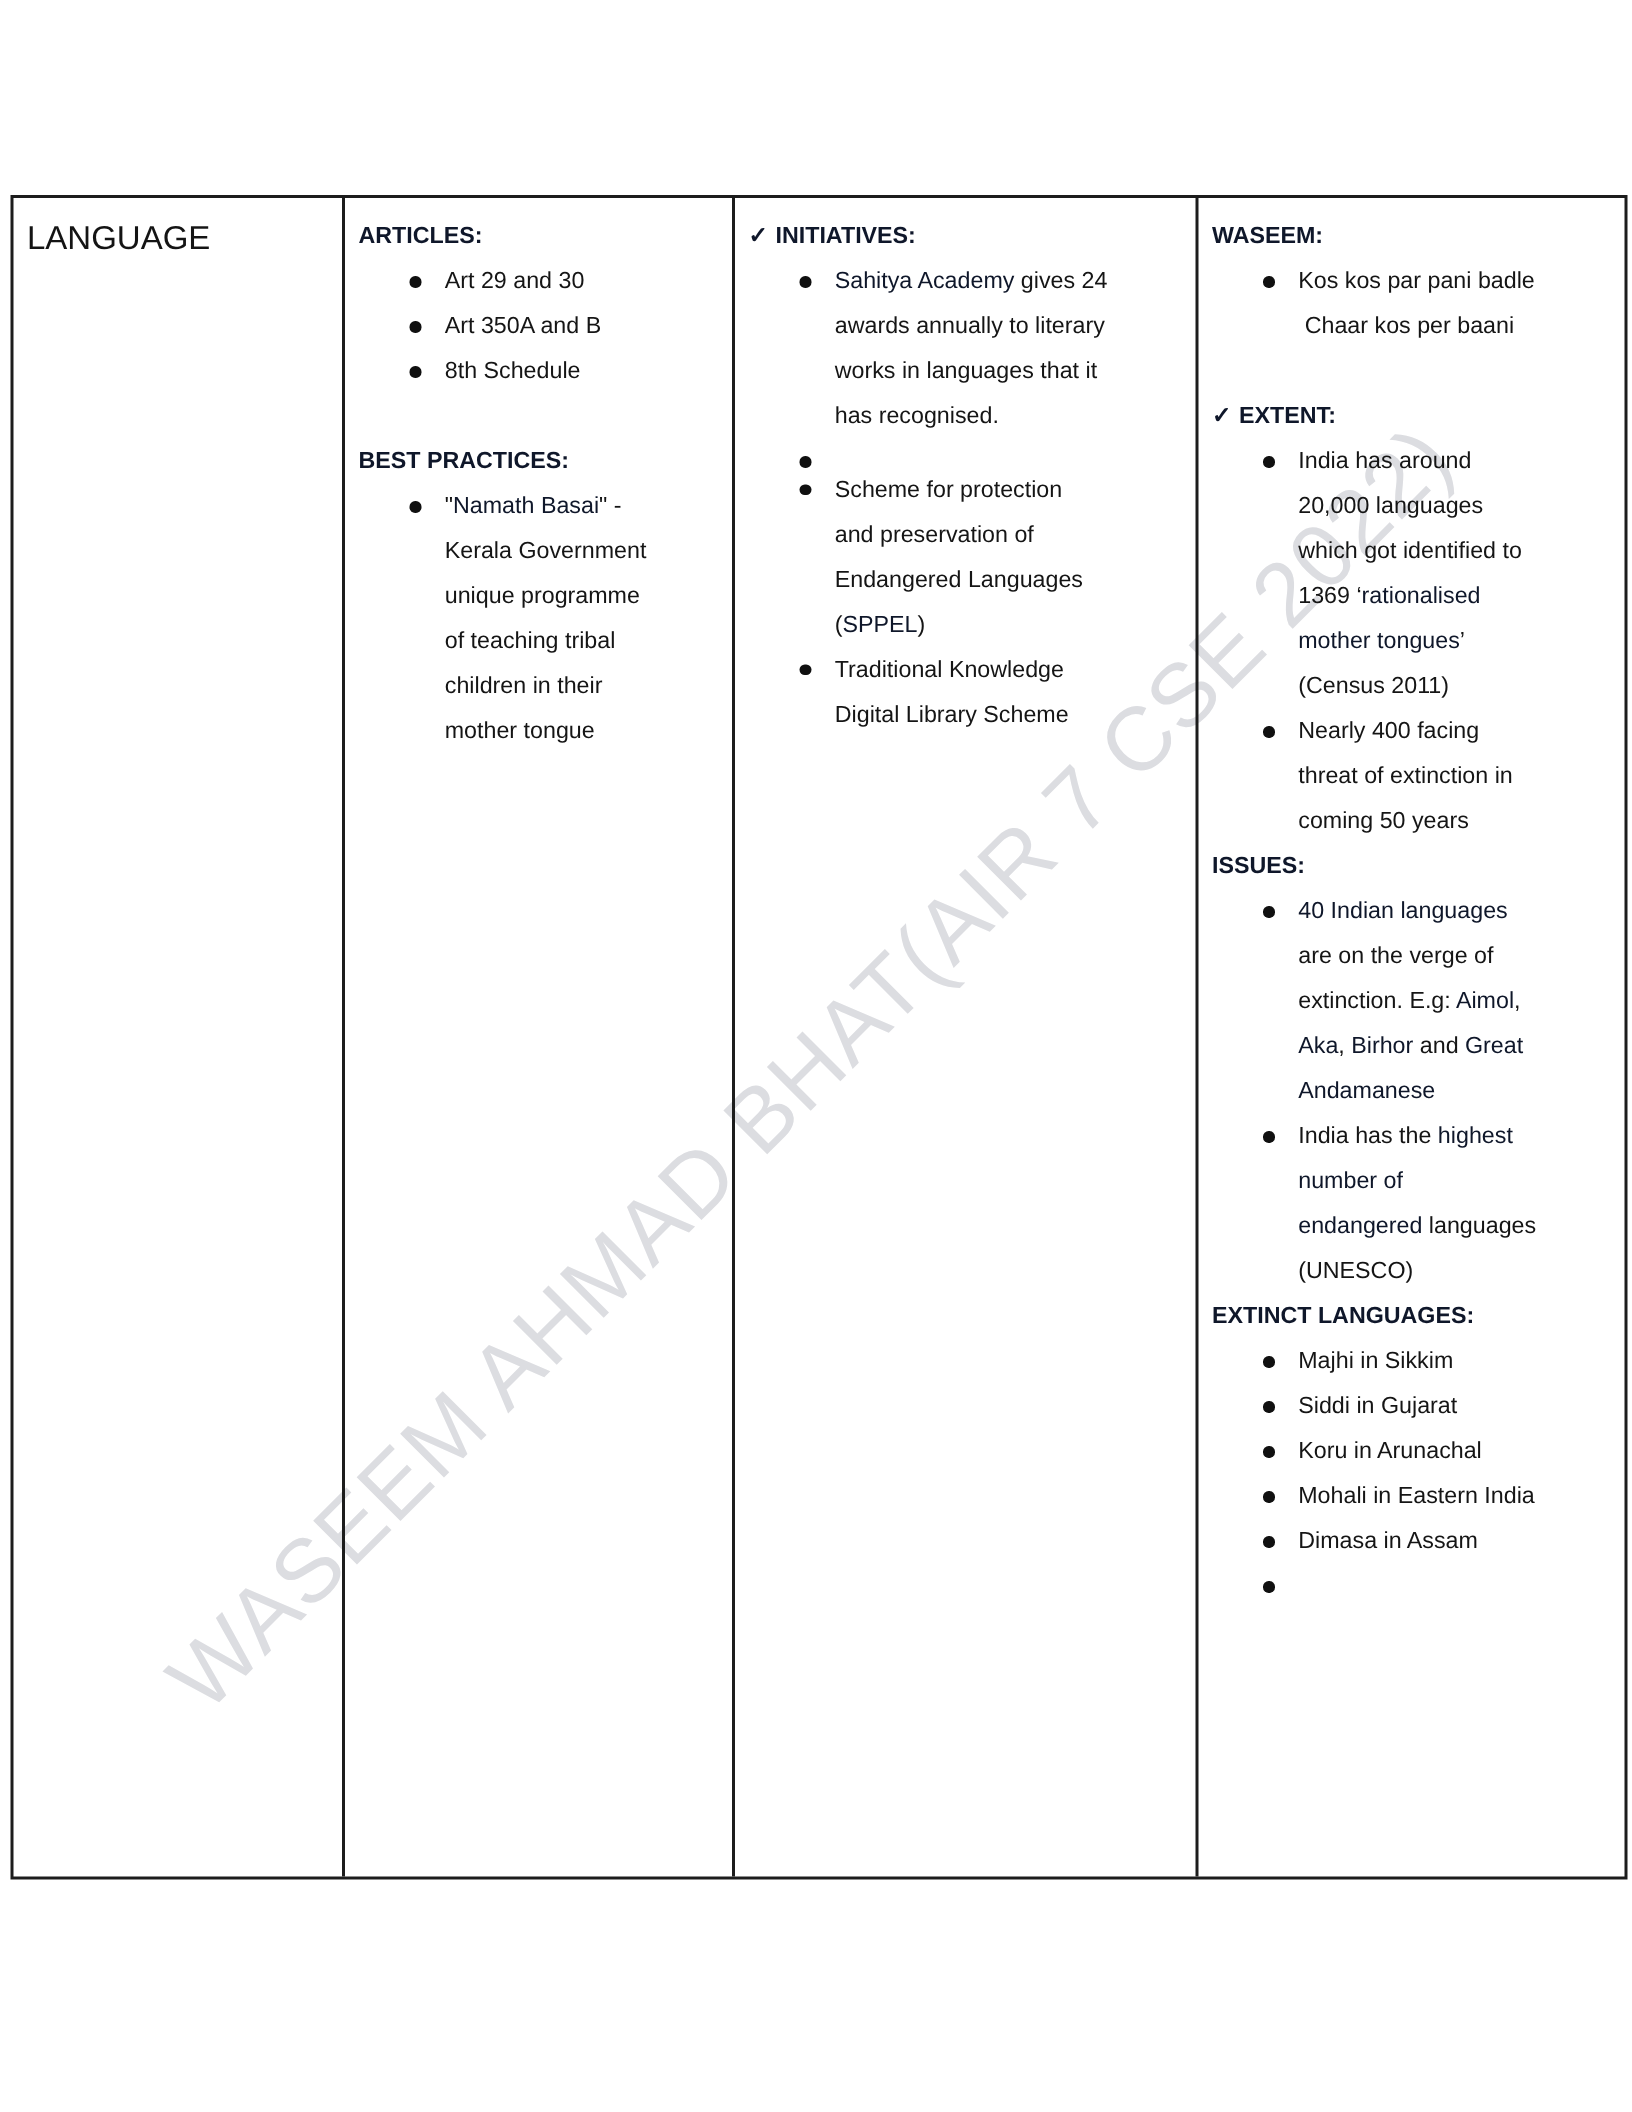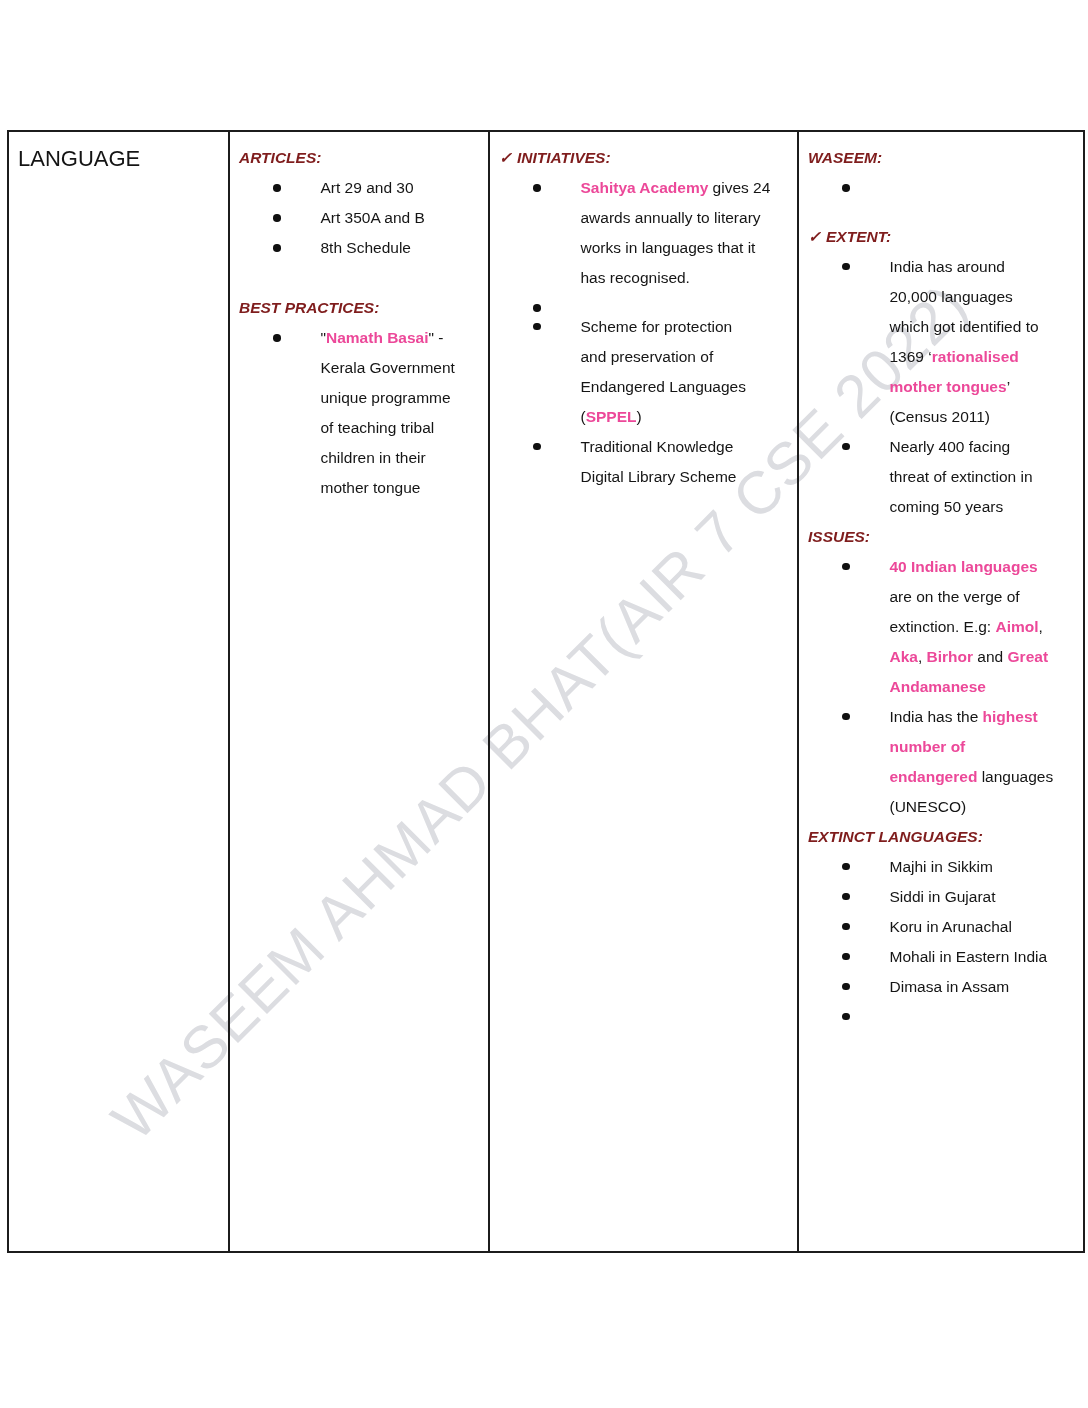--- a/index.html
+++ b/index.html
@@ -52,47 +52,46 @@
   .topic {
     font-size: 22px;
     line-height: 1.25;
     padding-top: 2px;
     color: #141414;
   }
   .section-heading {
     font-weight: 700;
     font-size: 15.5px;
     line-height: 30px;
-    color: #7f1d1d;
-    font-style: italic;
+    color: #0f172a;
   }
   .section-heading.gap { margin-top: 30px; }
   .check {
     display: inline-block;
     margin-right: 5px;
     font-weight: 600;
   }
   .bullet-item { display: flex; align-items: flex-start; }
   .bullet-dot {
     flex: 0 0 7.5px;
     width: 7.5px;
     height: 7.5px;
     border-radius: 50%;
     background: #101010;
     margin: 11px 0 0 34px;
   }
   .bullet-text {
     flex: 1;
-    margin-left: 40px;
+    margin-left: 16px;
     font-size: 15.5px;
     line-height: 30px;
     white-space: pre-wrap;
     color: #151515;
   }
-  .bullet-text b { font-weight: 700; color: #ec4899; }
+  .bullet-text b { font-weight: 400; color: #0f172a; }
 </style>
 </head>
 <body>
 
 <div class="sheet">
   <div class="watermark" style="color: rgb(220, 221, 225);">WASEEM AHMAD BHAT(AIR 7 CSE 2022)</div>
 
   <div class="doc-table">
     <div class="col col-topic">
       <div class="topic">LANGUAGE</div>
@@ -144,20 +143,22 @@
         <div class="bullet-item">
           <span class="bullet-dot"></span>
           <div class="bullet-text"><span>Traditional Knowledge
 Digital Library Scheme</span></div>
         </div>
       </div>
     <div class="col col-c">
         <div class="section-heading"><span>WASEEM:</span></div>
         <div class="bullet-item">
           <span class="bullet-dot"></span>
+          <div class="bullet-text"><span>Kos kos par pani badle
+ Chaar kos per baani</span></div>
         </div>
         <div class="section-heading gap"><span class="check">✓</span><span>EXTENT:</span></div>
         <div class="bullet-item">
           <span class="bullet-dot"></span>
           <div class="bullet-text"><span>India has around
 20,000 languages
 which got identified to
 1369 ‘</span><b>rationalised
 mother tongues</b><span>’
 (Census 2011)</span></div>

